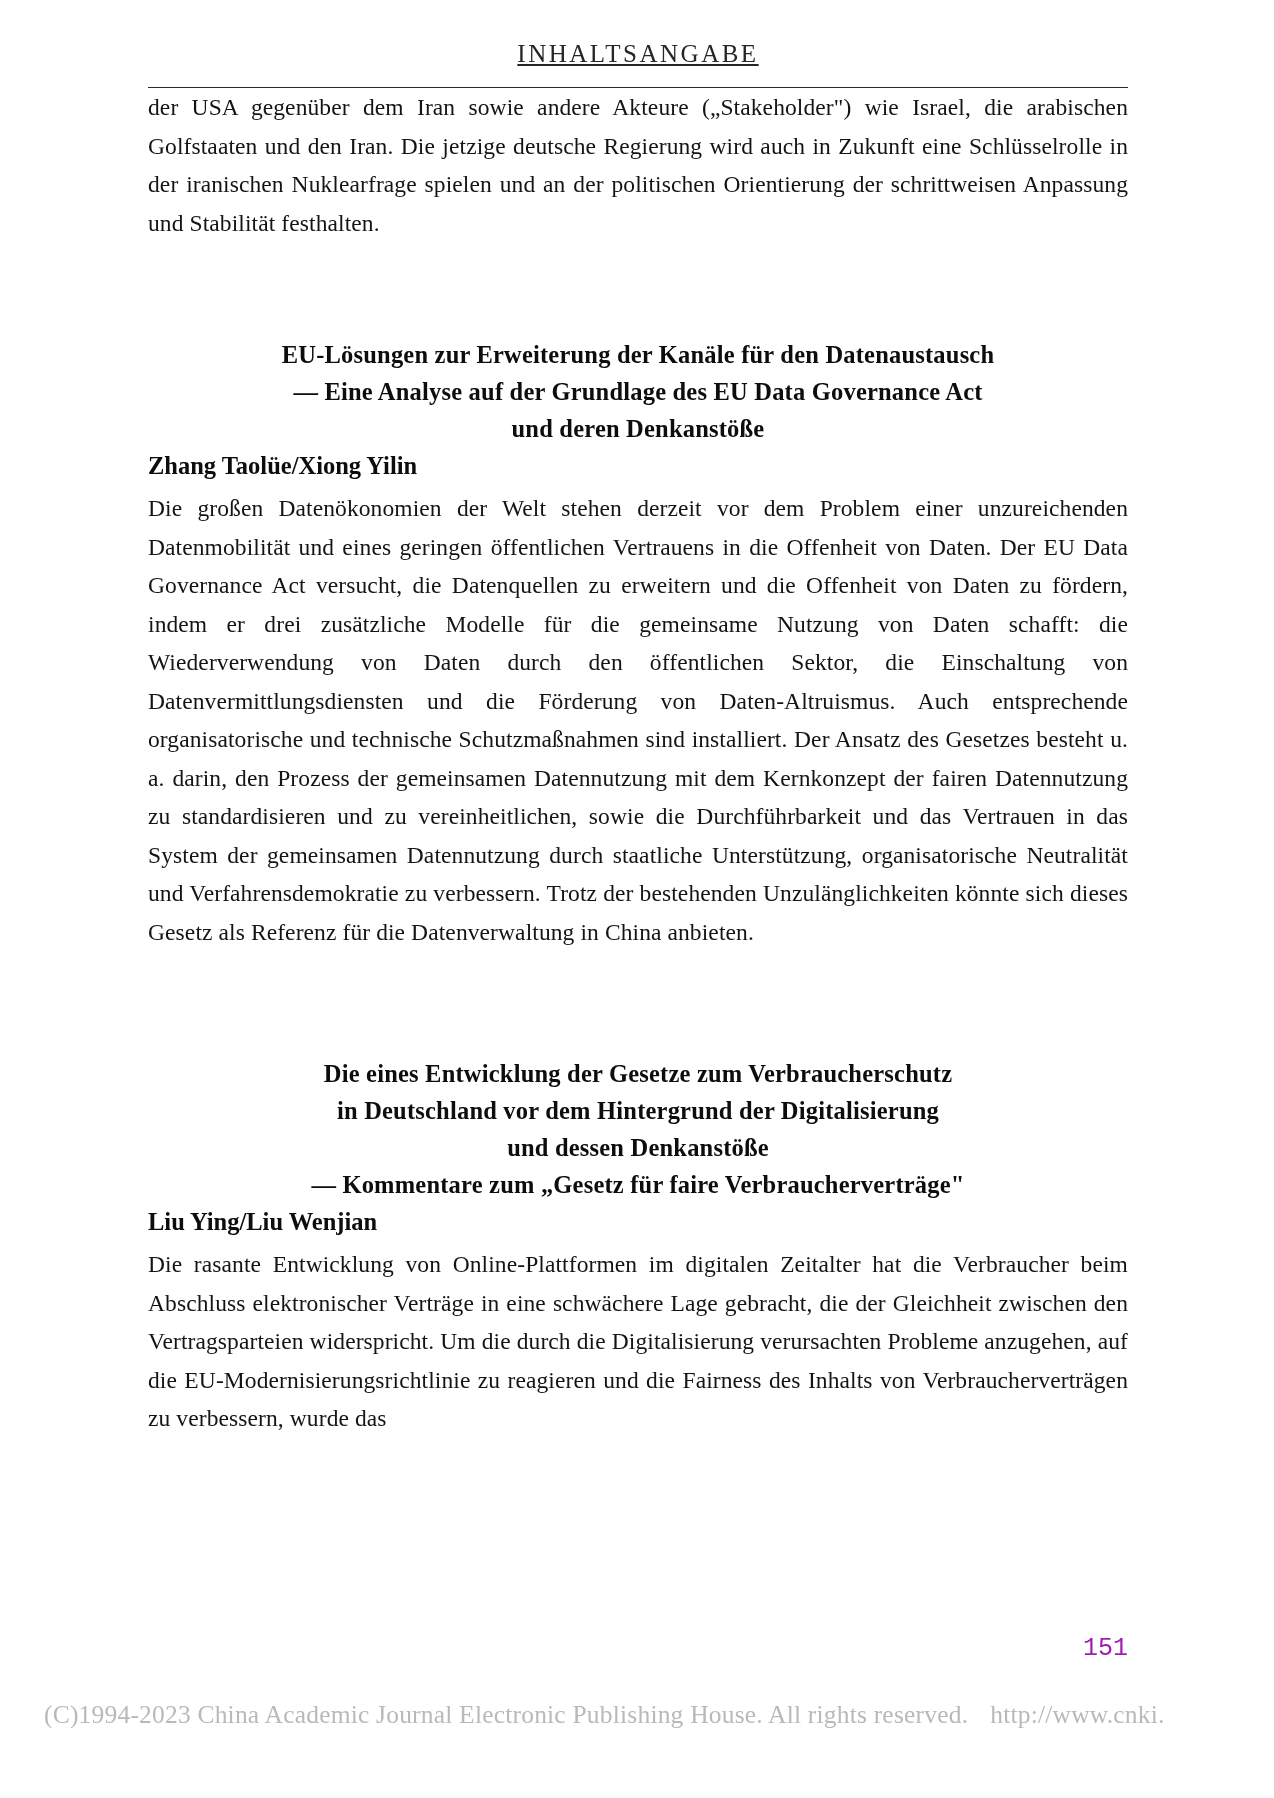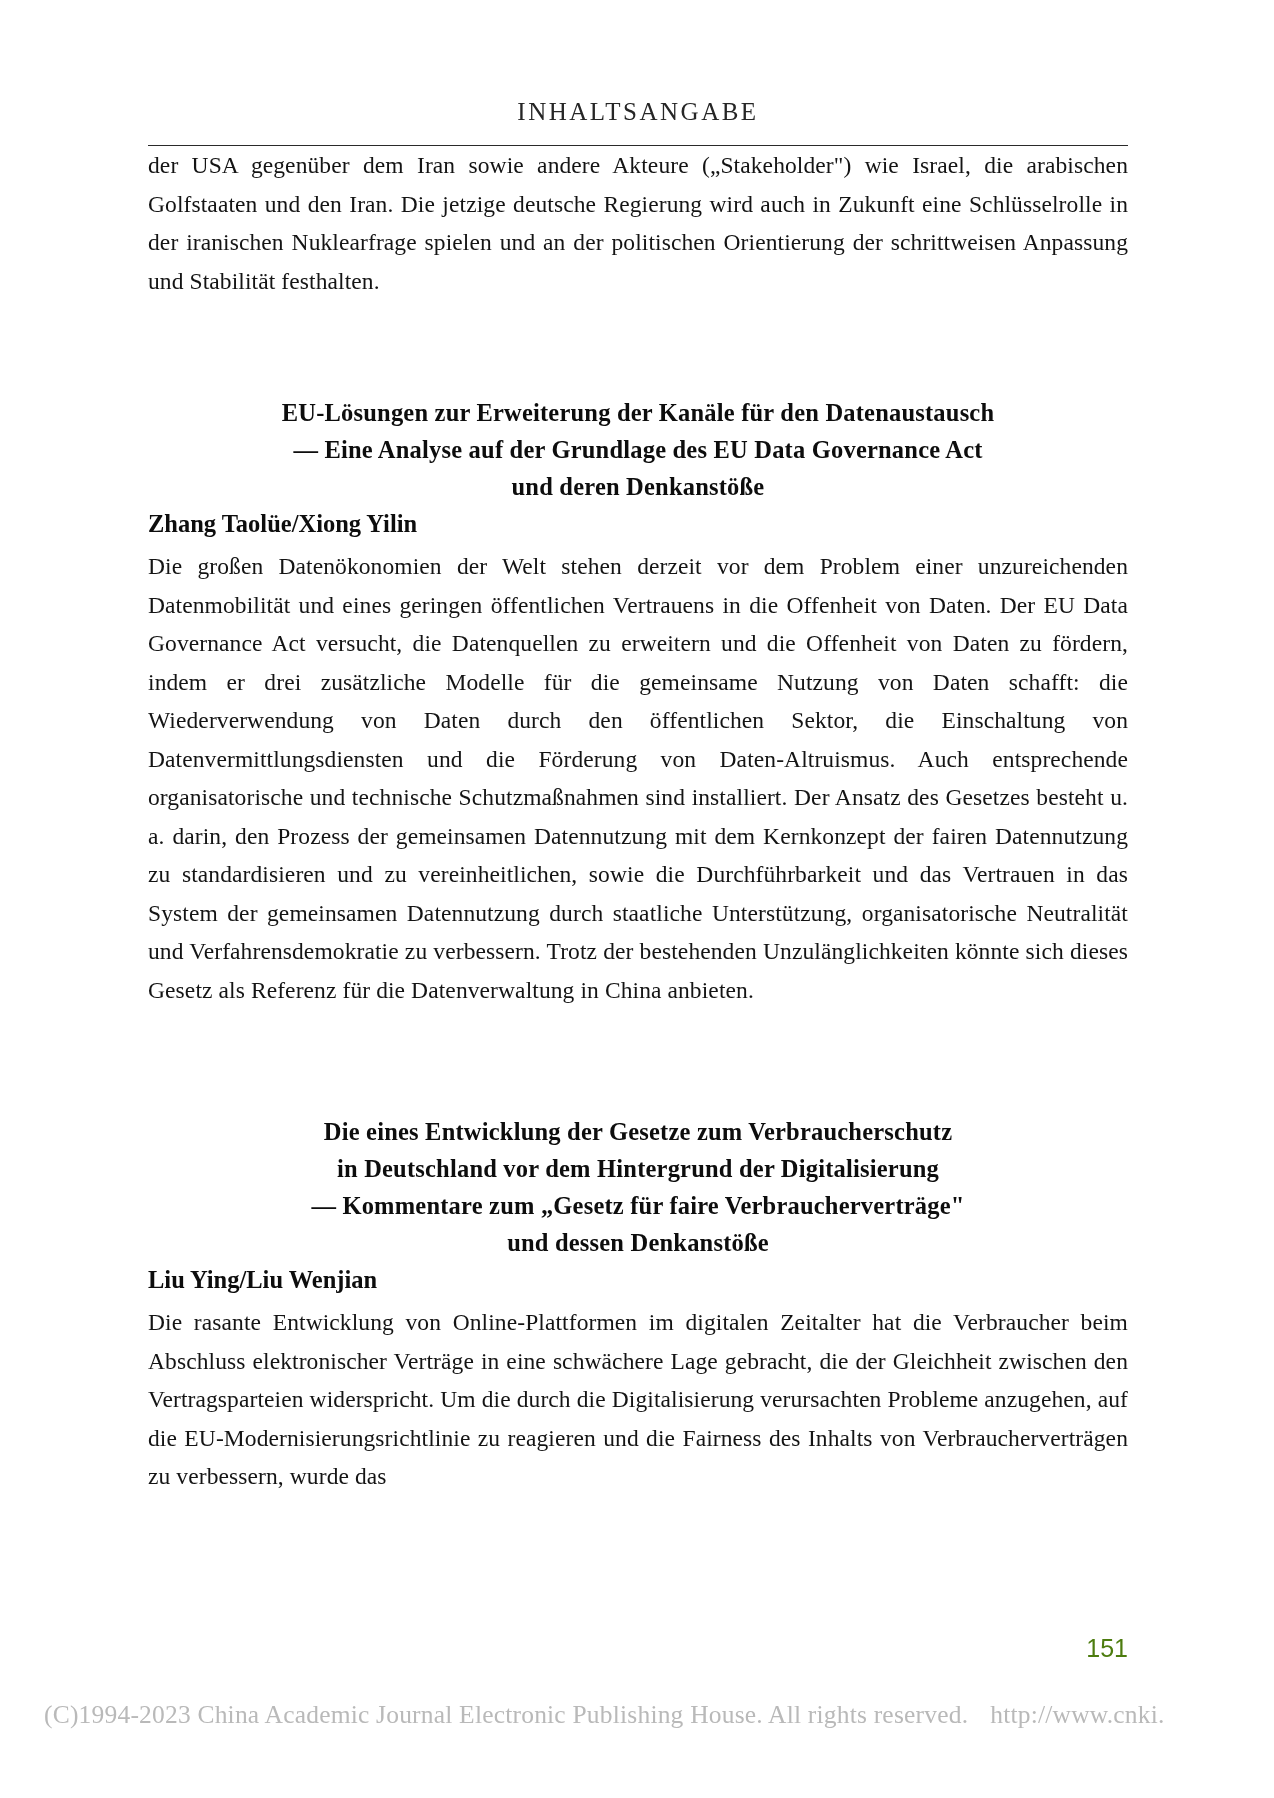--- a/index.html
+++ b/index.html
@@ -21,22 +21,23 @@
     position: absolute;
     left: 148px;
     top: 0;
     width: 980px;
   }
   .running-head {
     text-align: center;
     font-size: 25px;
     letter-spacing: 2.5px;
     color: #262626;
-    padding-top: 98px;
+    padding-top: 40px;
     font-family: "Liberation Serif", serif;
+    text-decoration: underline;
   }
   .head-rule {
     margin-top: 19px;
     border-top: 1.6px solid #2a2a2a;
     width: 100%;
   }
   p.body-text {
     margin: 0;
     font-size: 23.5px;
     line-height: 38.5px;
@@ -70,22 +71,22 @@
     font-size: 24.5px;
     line-height: 37px;
     color: #0d0d0d;
     margin-bottom: 5px;
   }
   .page-number {
     position: absolute;
     right: 146px;
     top: 1634px;
     font-size: 25px;
-    color: #4d7c0f;
-    font-family: Liberation Sans, sans-serif;
+    color: #a21caf;
+    font-family: Liberation Mono, monospace;
   }
   .footer-note {
     position: absolute;
     left: 44px;
     top: 1700px;
     width: 1230px;
     font-size: 25.5px;
     color: #b9b9b9;
     font-family: "Liberation Serif", serif;
     white-space: nowrap;
@@ -119,22 +120,22 @@
       <div class="authors">Zhang Taolüe/Xiong Yilin</div>
       <p class="body-text">Die großen Datenökonomien der Welt stehen derzeit vor dem Problem einer unzureichenden Datenmobilität und eines geringen öffentlichen Vertrauens in die Offenheit von Daten. Der EU Data Governance Act versucht, die Datenquellen zu erweitern und die Offenheit von Daten zu fördern, indem er drei zusätzliche Modelle für die gemeinsame Nutzung von Daten schafft: die Wiederverwendung von Daten durch den öffentlichen Sektor, die Einschaltung von Datenvermittlungsdiensten und die Förderung von Daten-Altruismus. Auch entsprechende organisatorische und technische Schutzmaßnahmen sind installiert. Der Ansatz des Gesetzes besteht u. a. darin, den Prozess der gemeinsamen Datennutzung mit dem Kernkonzept der fairen Datennutzung zu standardisieren und zu vereinheitlichen, sowie die Durchführbarkeit und das Vertrauen in das System der gemeinsamen Datennutzung durch staatliche Unterstützung, organisatorische Neutralität und Verfahrensdemokratie zu verbessern. Trotz der bestehenden Unzulänglichkeiten könnte sich dieses Gesetz als Referenz für die Datenverwaltung in China anbieten.</p>
     </div>
 
     <div class="gap-xl"></div>
 
     <div class="article">
       <div class="title-block">
         <span class="title-line">Die eines Entwicklung der Gesetze zum Verbraucherschutz</span>
         <span class="title-line">in Deutschland vor dem Hintergrund der Digitalisierung</span>
+        <span class="title-line">und dessen Denkanstöße</span>
         <span class="title-line">— Kommentare zum „Gesetz für faire Verbraucherverträge"</span>
-        <span class="title-line">und dessen Denkanstöße</span>
       </div>
       <div class="authors">Liu Ying/Liu Wenjian</div>
       <p class="body-text">Die rasante Entwicklung von Online-Plattformen im digitalen Zeitalter hat die Verbraucher beim Abschluss elektronischer Verträge in eine schwächere Lage gebracht, die der Gleichheit zwischen den Vertragsparteien widerspricht. Um die durch die Digitalisierung verursachten Probleme anzugehen, auf die EU-Modernisierungsrichtlinie zu reagieren und die Fairness des Inhalts von Verbraucherverträgen zu verbessern, wurde das</p>
     </div>
 
   </div>
 
   <div class="page-number">151</div>
 
   <div class="footer-note">

